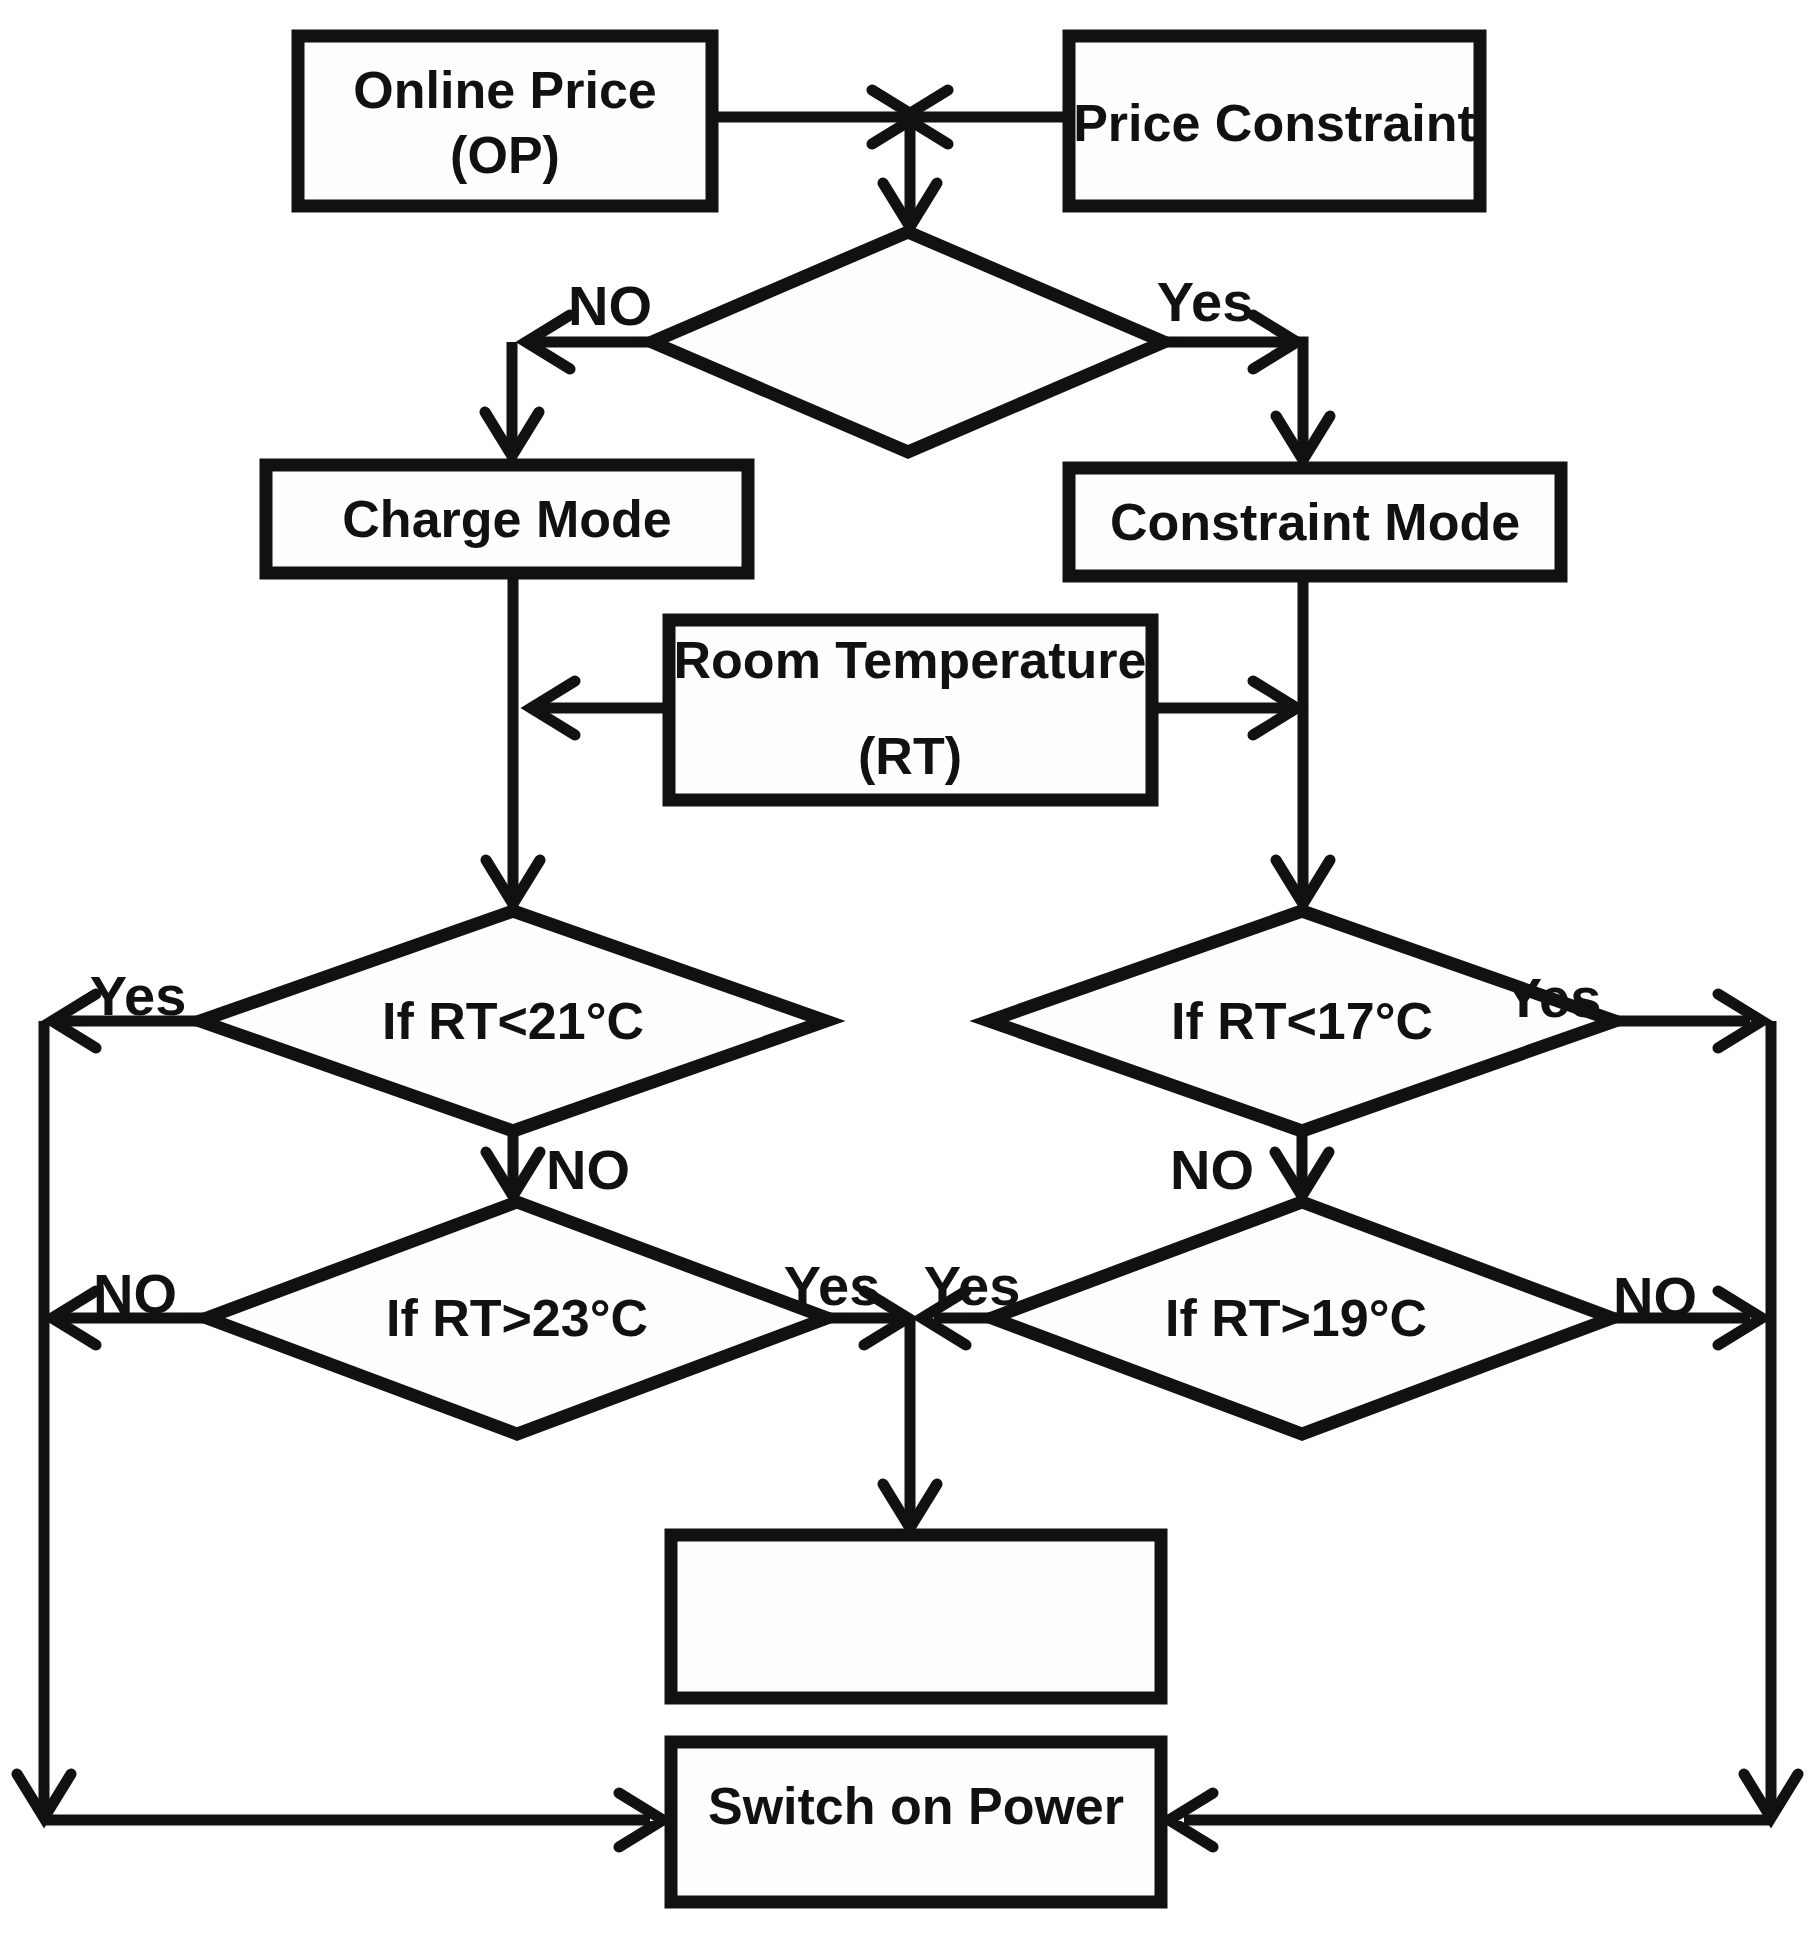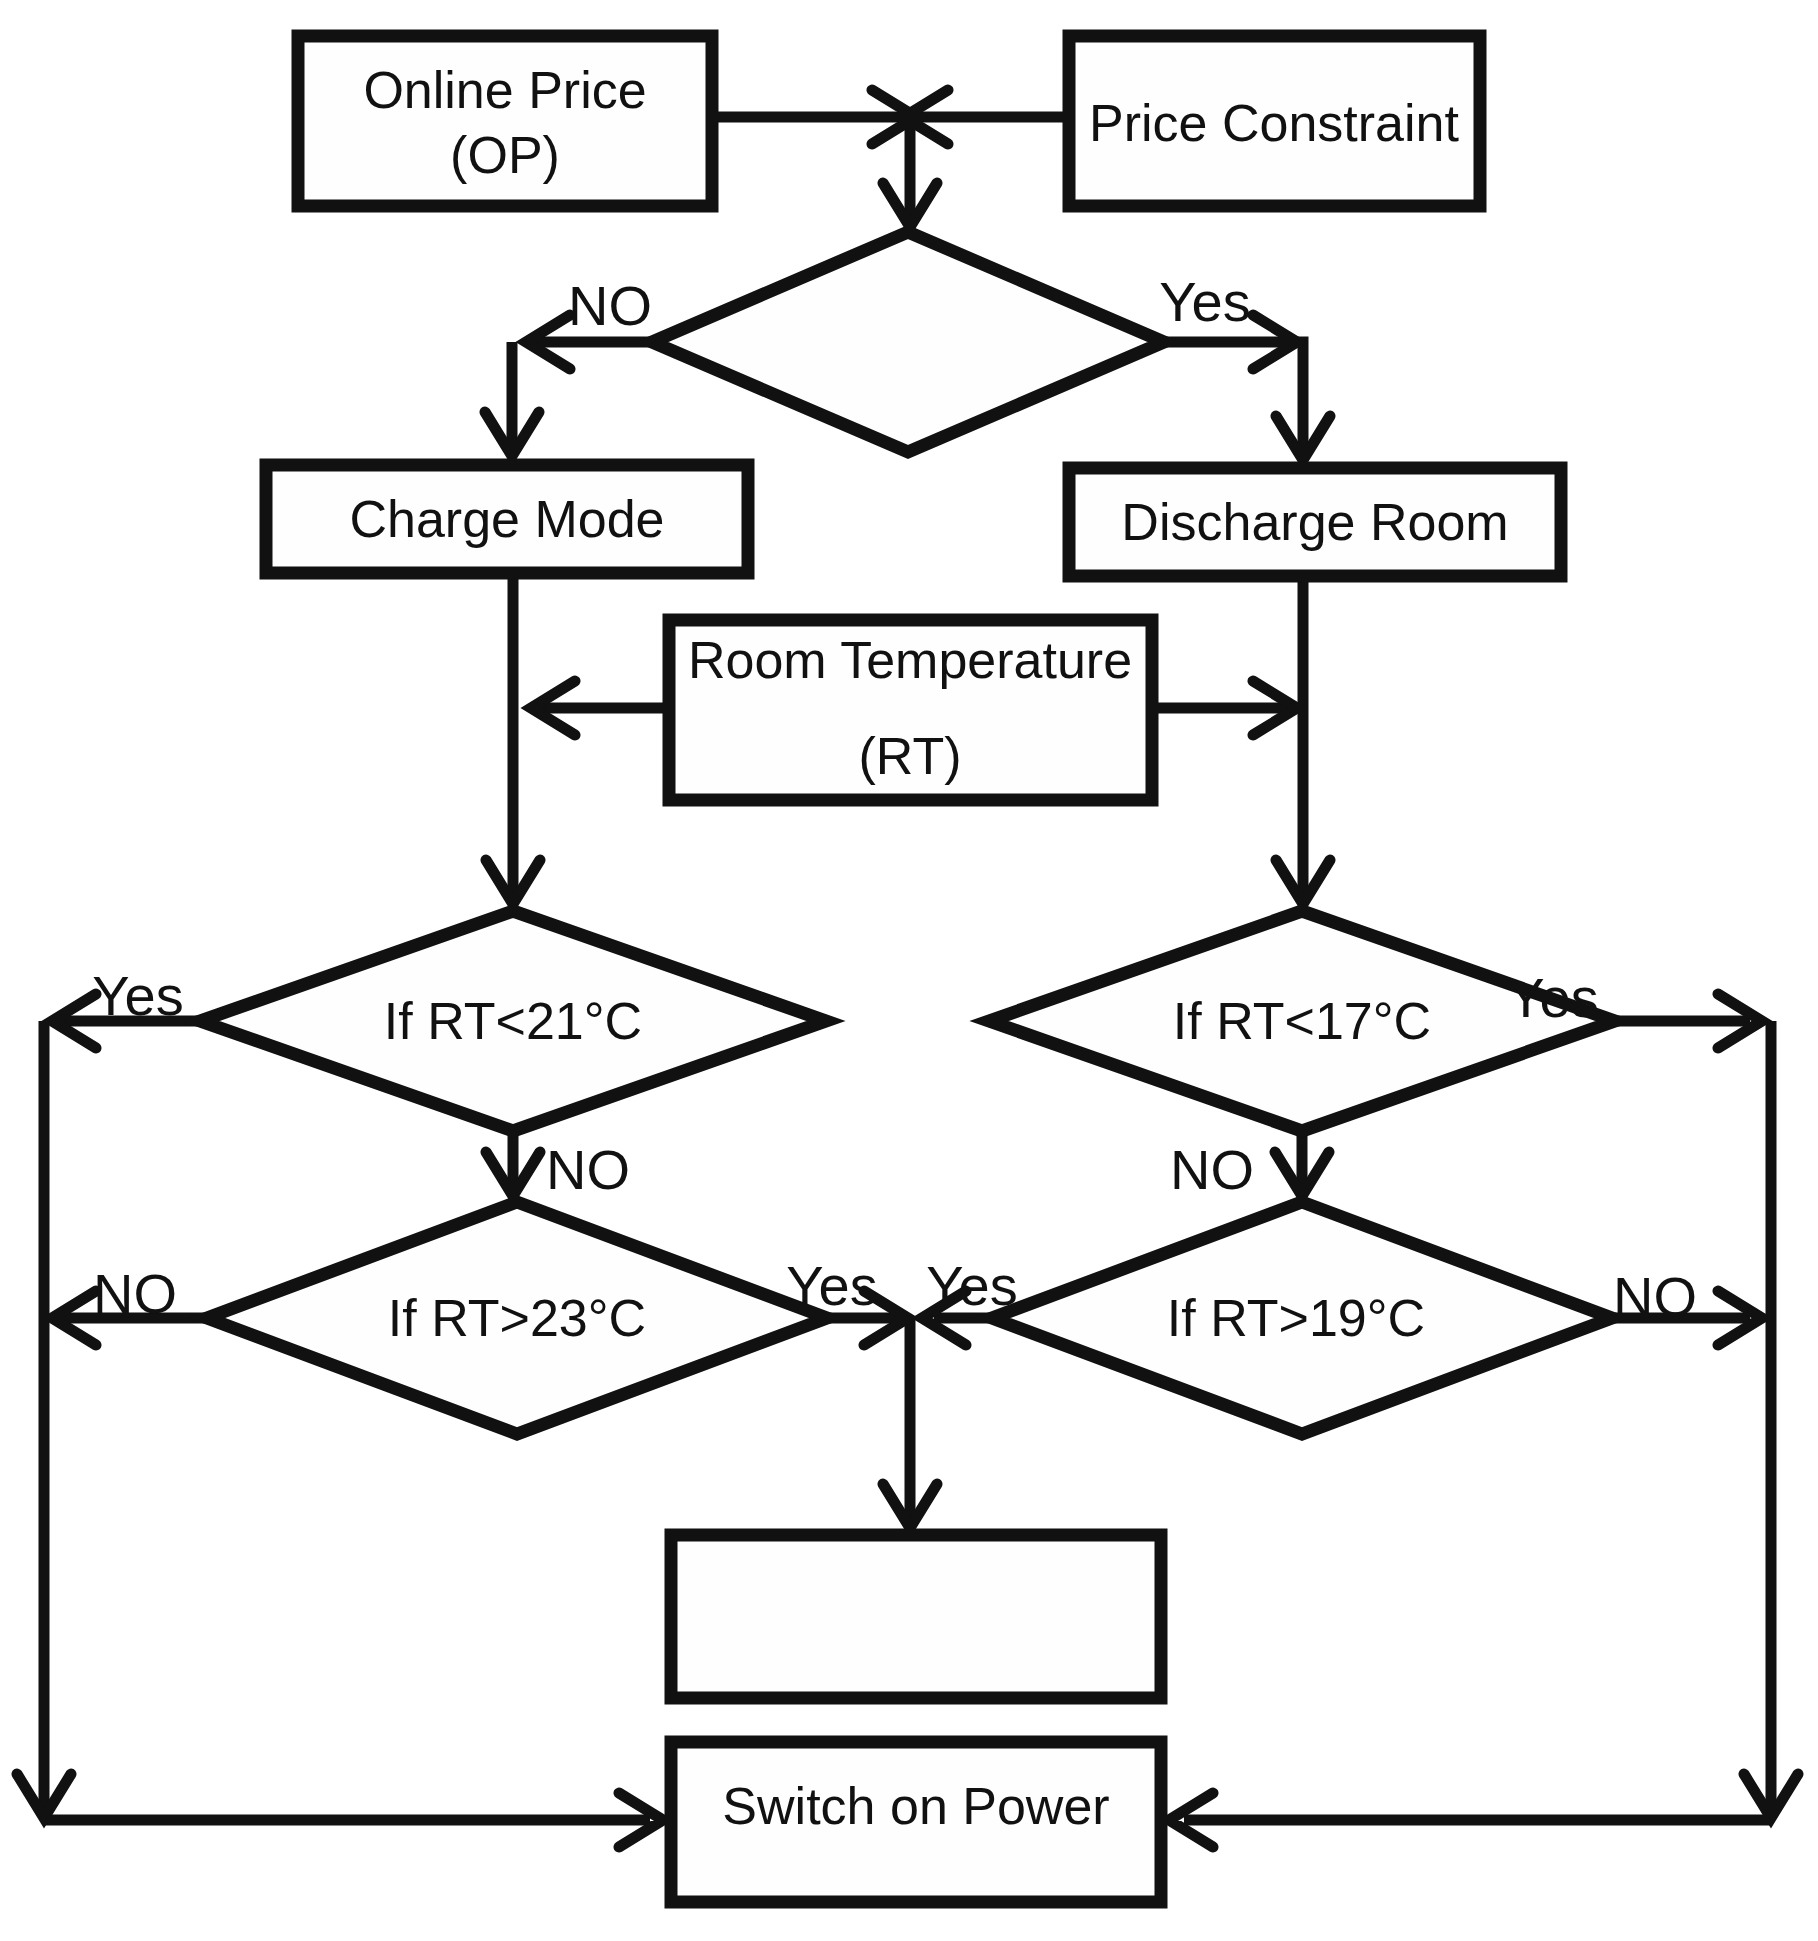--- a/index.html
+++ b/index.html
@@ -8,20 +8,21 @@
     background: #ffffff;
   }
   #stage {
     position: relative;
     width: 1818px;
     height: 1941px;
     background: #ffffff;
     font-family: "Liberation Sans", "DejaVu Sans", sans-serif;
     color: #111111;
     overflow: hidden;
+    font-weight: bold;
   }
   #chart-svg {
     position: absolute;
     left: 0;
     top: 0;
   }
   .shape {
     fill: #fefefe;
     stroke: #111111;
     stroke-width: 13;
@@ -104,21 +105,21 @@
 
   <div class="lbl" style="left:1274px; top:123px;">
     <div>Price Constraint</div>
   </div>
 
 
   <div class="lbl edge-lbl" style="left:610px; top:296px;">NO</div>
   <div class="lbl edge-lbl" style="left:1205px; top:292px;">Yes</div>
 
   <div class="lbl" style="left:507px; top:519px;">Charge Mode</div>
-  <div class="lbl" style="left:1315px; top:522px;">Discharge Room</div>
+  <div class="lbl" style="left:1315px; top:522px;">Constraint Mode</div>
 
   <div class="lbl lh-wide" style="left:910px; top:708px;">
     <div>Room Temperature</div>
     <div>(RT)</div>
   </div>
 
   <div class="lbl" style="left:513px; top:1021px;">If RT&lt;21°C</div>
   <div class="lbl" style="left:1302px; top:1021px;">If RT&lt;17°C</div>
 
   <div class="lbl edge-lbl" style="left:138px; top:986px;">Yes</div>

